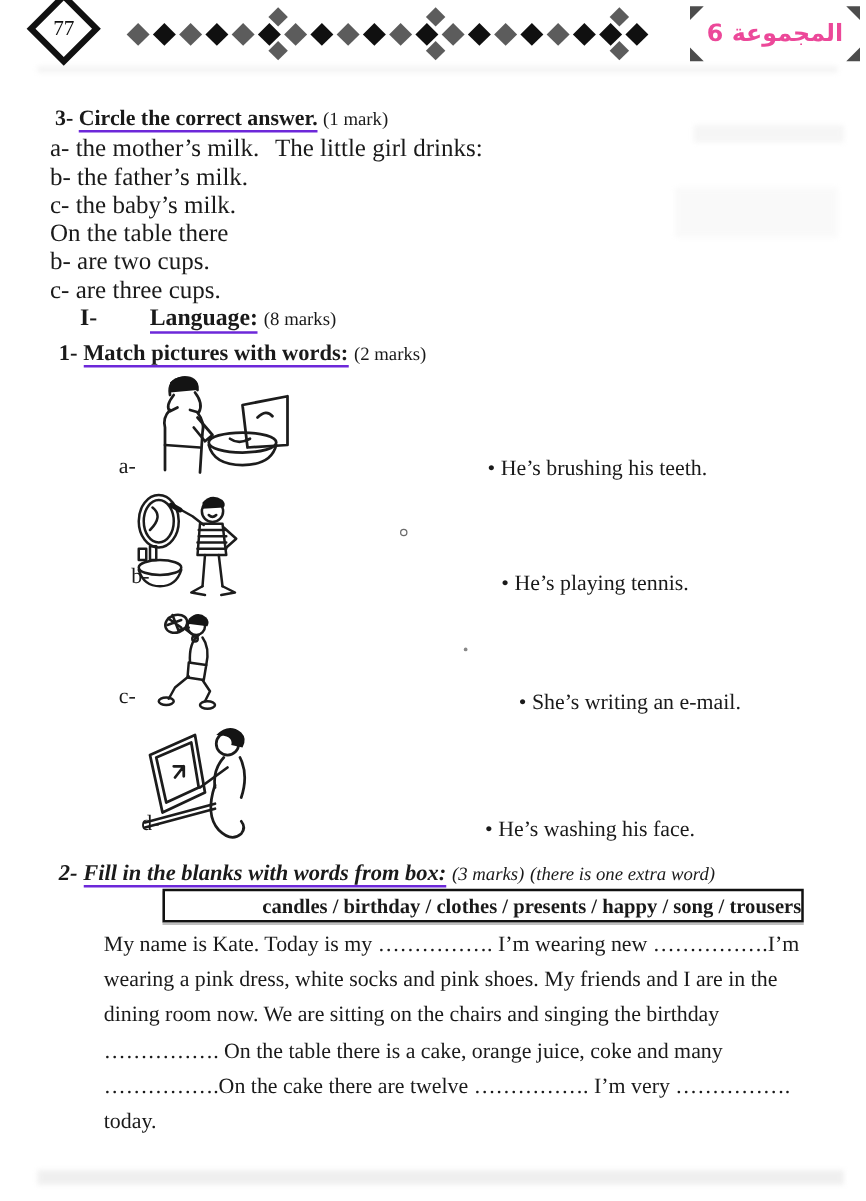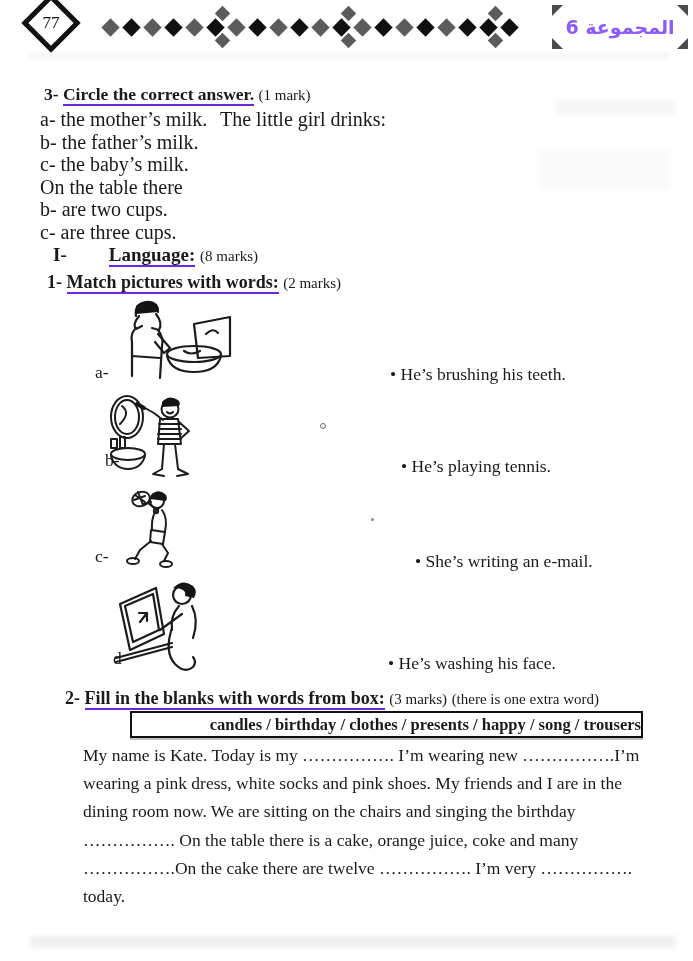--- a/index.html
+++ b/index.html
@@ -30,45 +30,45 @@
   .dia.b { background:#101010; }
   .dia-cluster { position:relative; display:inline-block; width:13px; height:13px; }
   .dia-cluster .dia { position:absolute; left:0; top:0; }
   .dia-cluster .up { width:11px; height:11px; left:8px; top:-13px; }
   .dia-cluster .dn { width:11px; height:11px; left:8px; top:14px; }
 
   .group-label {
     position:absolute; left:552px; top:5px; width:136px; height:44px;
     display:flex; align-items:center; justify-content:center;
     direction:rtl; font-family:"DejaVu Sans",sans-serif;
-    font-weight:bold; font-size:19px; color:#8b5cf6;
+    font-weight:bold; font-size:19px; color:#ec4899;
   }
   .corner { position:absolute; width:0; height:0; }
   .corner.tl { left:0; top:0; border-top:11px solid #4c4c4c; border-right:11px solid transparent; }
   .corner.tr { right:0; top:0; border-top:11px solid #4c4c4c; border-left:11px solid transparent; }
   .corner.bl { left:0; bottom:0; border-bottom:11px solid #4c4c4c; border-right:11px solid transparent; }
   .corner.br { right:0; bottom:0; border-bottom:11px solid #4c4c4c; border-left:11px solid transparent; }
 
   
   .bold { font-weight:bold; }
   .u { border-bottom:2px solid #6d28d9; }
   .abs { position:absolute; white-space:nowrap; }
 
   .q3-head { left:44px; top:84px; font-size:17.5px; }
   .q3-rows { position:absolute; left:40px; top:108px; font-size:20px; }
   .q3-row { display:flex; height:22.6px; align-items:baseline; }
   .q3-opt { display:inline-block; width:180px; }
   .q3-prompt { display:inline-block; }
 
-  .lang-head { left:53px; top:244px; font-size:19px; }
+  .lang-head { left:64px; top:244px; font-size:19px; }
   .lang-head .gap { display:inline-block; width:42px; }
   .marks { font-weight:normal; font-size:15px; }
 
   .q1-head { left:47px; top:272px; font-size:18px; }
-  .q2-head { left:65px; top:688px; font-size:18px; }
+  .q2-head { left:47px; top:688px; font-size:18px;font-style:italic; }
 
   .pic { position:absolute; }
   .pic svg { display:block; }
   .pic-label { position:absolute; font-size:17.5px; }
   .phrase { position:absolute; font-size:17.5px; white-space:nowrap; }
 
   .word-box {
     position:absolute; left:130px; top:711px; width:513px; height:27px;
     border:2px solid #111; display:flex; align-items:center; justify-content:flex-end;
     font-weight:bold; font-size:16.5px; white-space:nowrap;

